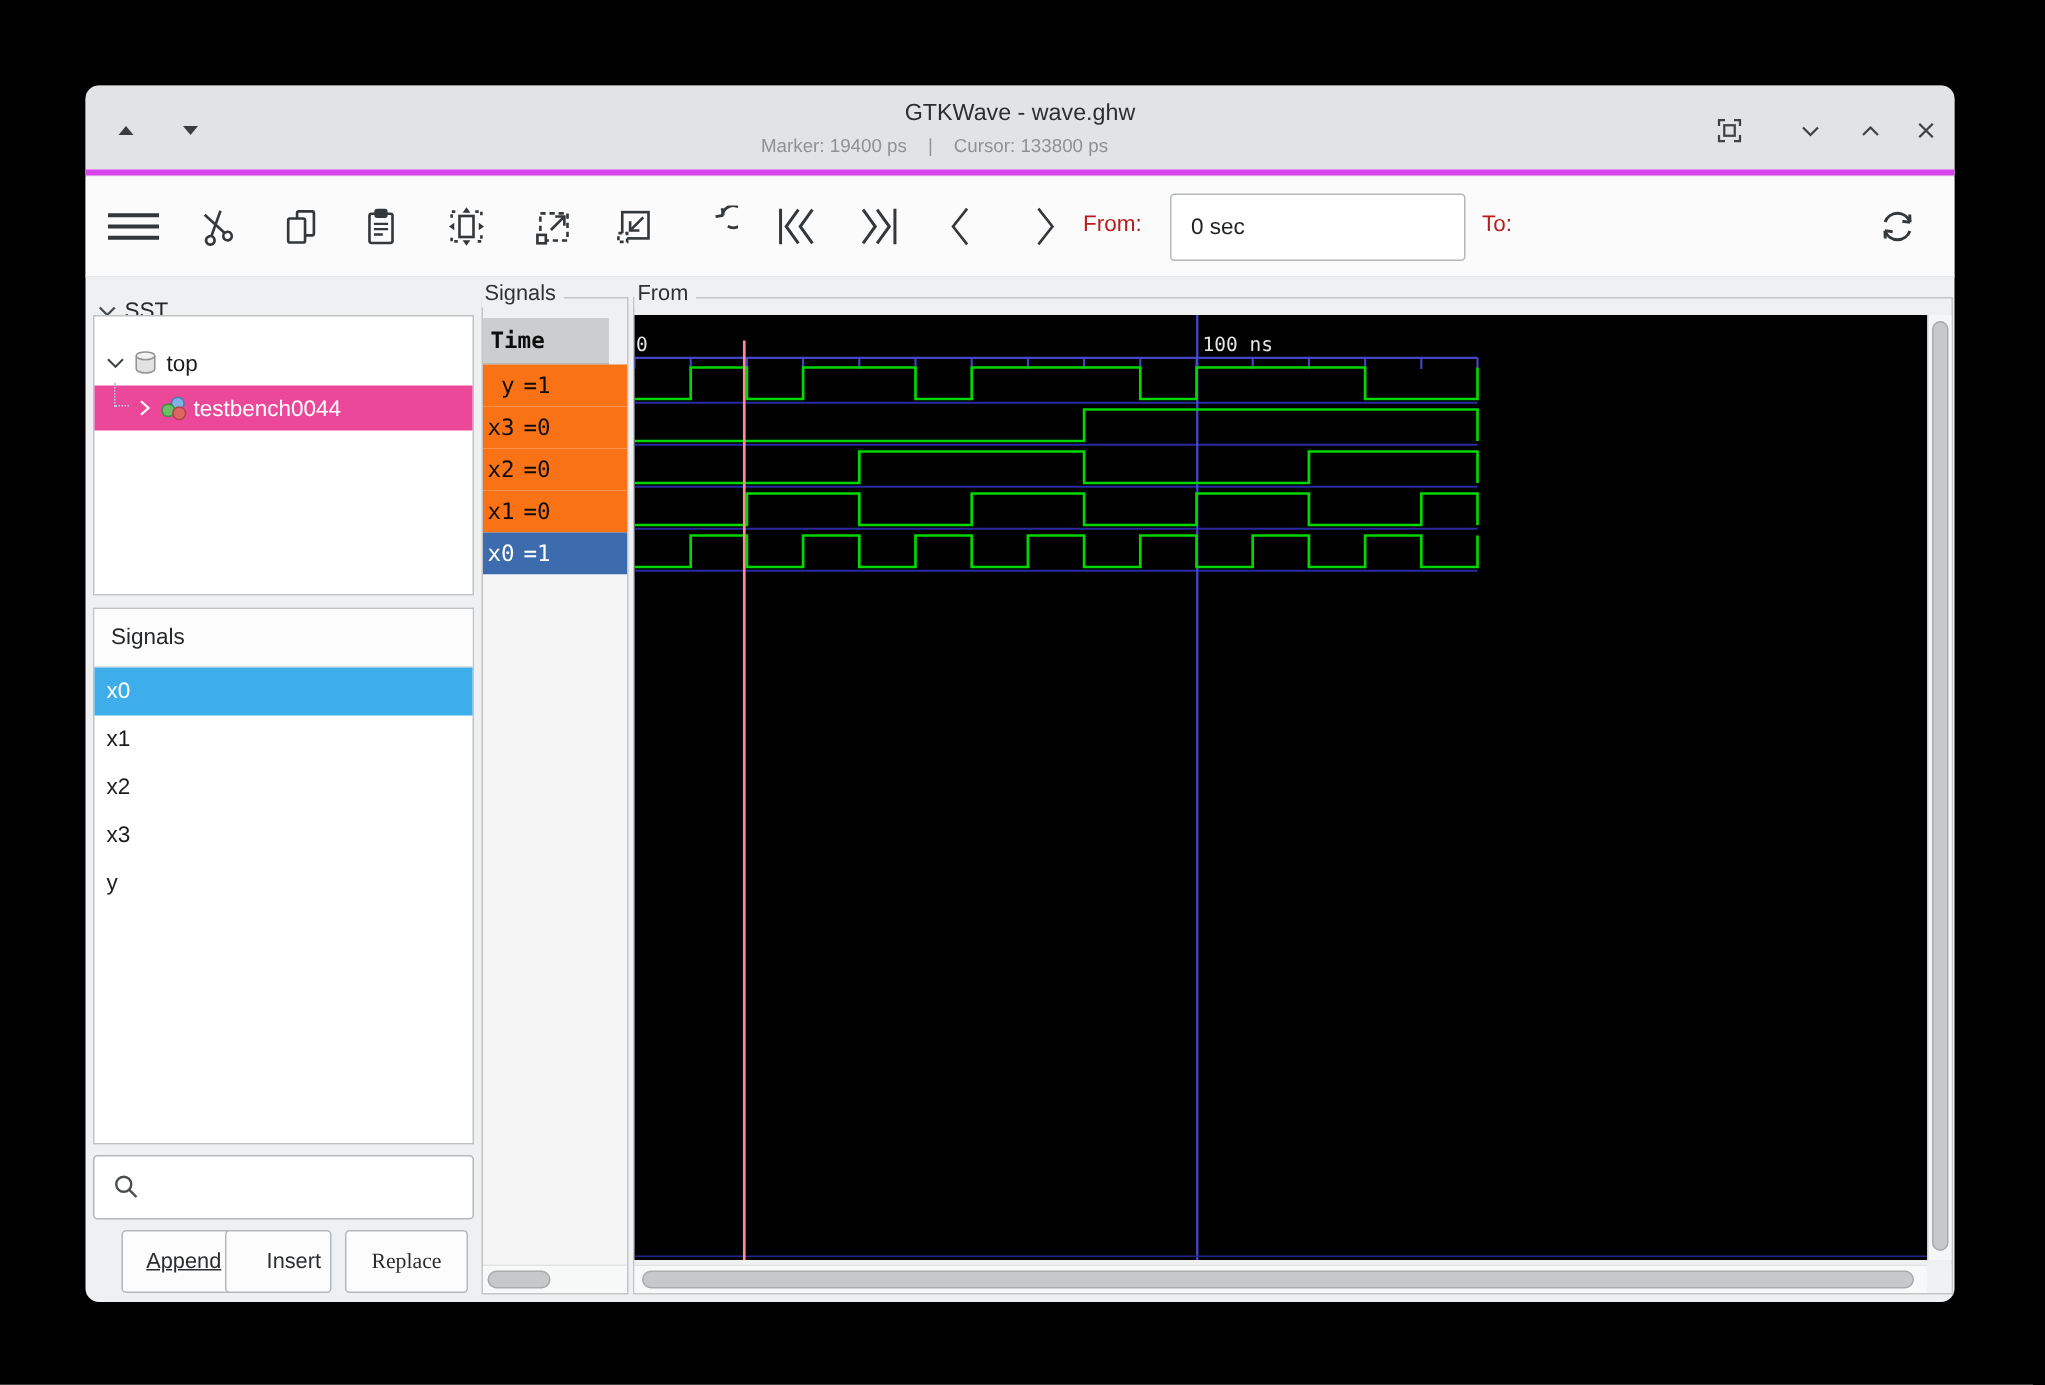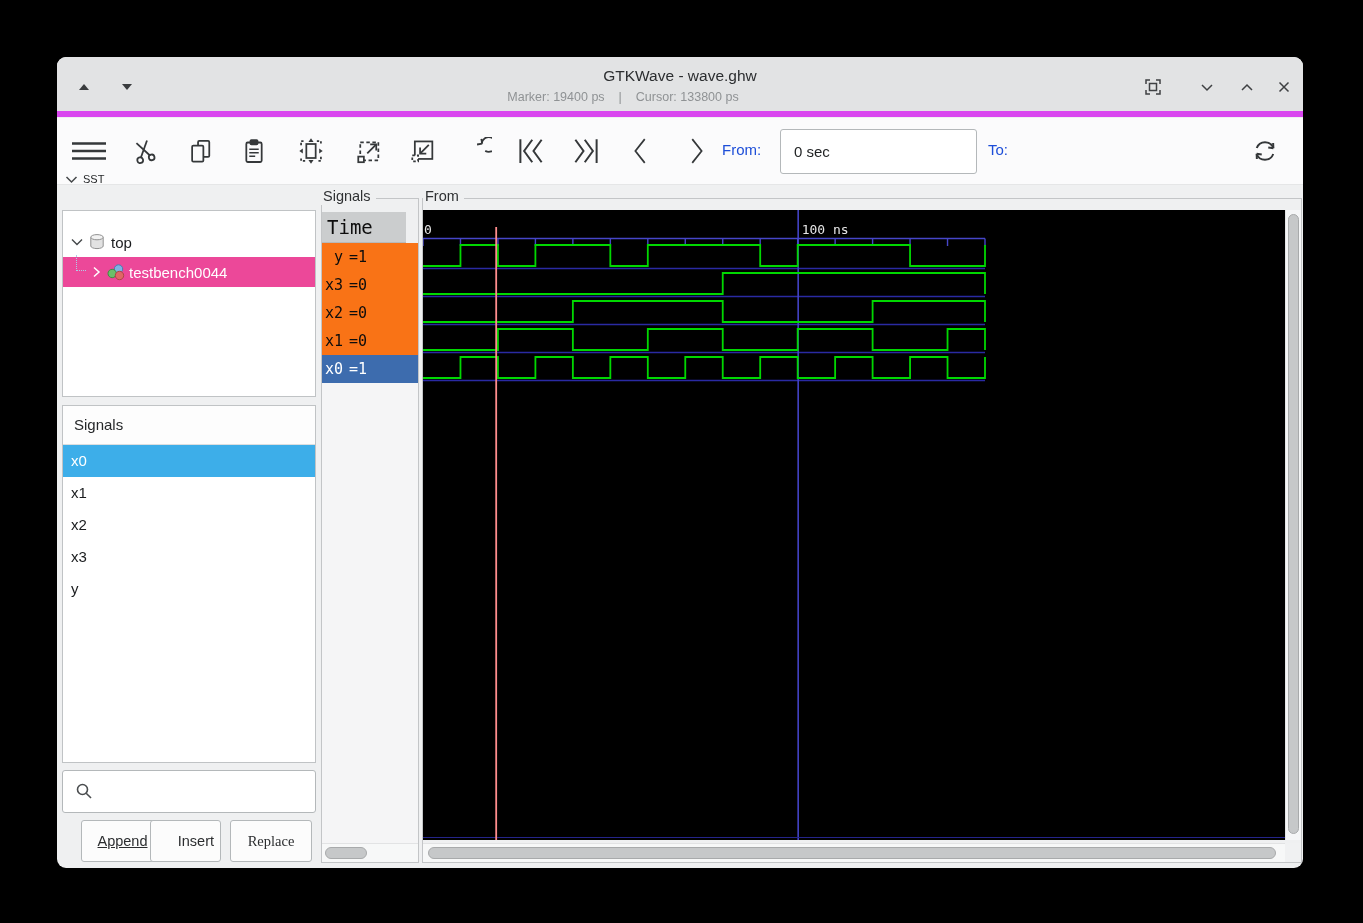--- a/index.html
+++ b/index.html
@@ -2,58 +2,58 @@
 <html><head>
 <meta charset="utf-8">
 <style>
   html,body{margin:0;padding:0;background:#000;}
   body{width:1363px;height:923px;position:relative;font-family:"Liberation Sans",sans-serif;overflow:hidden;}
   *{box-sizing:border-box;}
   #window{position:absolute;left:57px;top:57px;width:1246px;height:811px;background:#eff0f1;border-radius:9px;overflow:hidden;}
   .abs{position:absolute;}
 
   
-  #titlebar{left:0;top:0;width:1246px;height:60px;background:#e2e3e4;border-bottom:6px solid #d946ef;}
+  #titlebar{left:0;top:0;width:1246px;height:60px;background:#e2e3e4;border-bottom:4px solid #d946ef;}
   .tb-btn{display:flex;align-items:center;justify-content:center;width:26px;height:26px;top:17px;cursor:default;}
   #window-title{left:0;top:10px;width:1246px;text-align:center;font-size:15.5px;color:#2c2e30;}
   #window-subtitle{left:0;top:33px;width:1132px;text-align:center;font-size:12.5px;color:#8f9294;}
   #window-subtitle span{margin:0 7px;}
 
   
   #toolbar{left:0;top:61px;width:1246px;height:67px;background:#fbfbfc;border-bottom:1px solid #e5e6e7;}
   .tool-btn{width:46px;height:46px;top:10px;display:flex;align-items:center;justify-content:center;border-radius:4px;}
-  .tool-label{top:23px;font-size:15px;color:#1d4ed8;}
+  .tool-label{top:23px;font-size:15px;color:#b91c1c;}
   .tool-input{top:11px;height:45px;background:#fff;border:1px solid #b4b8ba;border-radius:3px;padding:0 0 0 13px;font-size:15px;color:#1f2122;font-family:"Liberation Sans",sans-serif;outline:none;}
 
   
   .gtk-frame{border:1px solid #c3c5c7;background:transparent;}
   .frame-label{font-size:14.5px;color:#2f3133;background:#eff0f1;padding:0 5px 0 2px;line-height:17px;}
 
   
-  #sst-header{left:8px;top:116px;display:flex;align-items:center;font-size:11px;color:#26282a;justify-content:flex-end;}
+  #sst-header{left:8px;top:142px;display:flex;align-items:center;font-size:15px;color:#26282a;justify-content:flex-end;}
   #sst-header svg{margin-right:5px;}
   .panel-box{background:#fff;border:1px solid #c0c3c5;}
   #sst-tree{left:5px;top:153px;width:254px;height:187px;padding-top:16px;}
   .tree-row{position:relative;height:30px;display:flex;align-items:center;font-size:15px;color:#1a1c1e;}
   .tree-row.selected{background:#ec4899;color:#fff;}
   .guide{position:absolute;left:13px;top:-2px;width:10px;height:16px;border-left:1px dotted #aecde8;border-bottom:1px dotted #aecde8;}
 
   #signal-list{left:5px;top:348px;width:254px;height:358px;}
   #signal-list-header{height:39px;line-height:38px;padding-left:11px;font-size:15px;color:#26282a;border-bottom:1px solid #dcdedf;background:#fdfdfd;}
   .list-item{height:32px;line-height:32px;padding-left:8px;font-size:15px;color:#1a1c1e;}
   .list-item.selected{background:#3daee9;color:#fff;}
 
   #search-box{left:5px;top:713px;width:254px;height:43px;background:#fff;border:1px solid #b4b8ba;border-radius:3px;display:flex;align-items:center;padding-left:12px;}
   #search-input{border:none;outline:none;flex:1;height:100%;font-size:15px;background:transparent;margin-left:8px;}
   .action-btn{top:763px;height:42px;background:#fcfcfc;border:1px solid #b4b8ba;border-radius:3px;font-size:14.5px;color:#2b2d2f;font-family:"Liberation Sans",sans-serif;}
 
   
   #names-frame{left:264px;top:141px;width:98px;height:665px;}
   #names-frame-label{left:264px;top:131px;}
-  #time-header{left:265px;top:155px;width:84px;height:31px;background:#cbcdce;border-bottom:1px solid #b7b9ba;font-family:"DejaVu Sans Mono",monospace;font-size:19px;color:#0d0d0d;line-height:30px;padding-left:5px;}
+  #time-header{left:265px;top:155px;width:84px;height:31px;background:#cbcdce;border-bottom:1px solid #b7b9ba;font-family:"DejaVu Sans Mono",monospace;font-size:15px;color:#0d0d0d;line-height:30px;padding-left:5px;font-weight:bold;}
   #names-rows{left:265px;top:186px;width:96px;}
   .sig-row{height:28px;line-height:28px;font-family:"DejaVu Sans Mono",monospace;font-size:15px;color:#0d0d0d;background:#f97316;padding-left:3px;white-space:pre;}
   .sig-row.selected{background:#3d6cae;color:#fff;}
   .sig-name{display:inline-block;width:2ch;text-align:right;}
   .sig-val{margin-left:6px;}
   #names-fill{left:265px;top:326px;width:96px;height:460px;background:#f5f5f6;}
   .hscroll{background:#f7f8f8;border-top:1px solid #e2e3e4;}
   .hthumb{position:absolute;background:#c6c8c9;border:1px solid #a8aaab;border-radius:7px;}
   #names-hscroll{left:265px;top:786px;width:96px;height:19px;}
 

